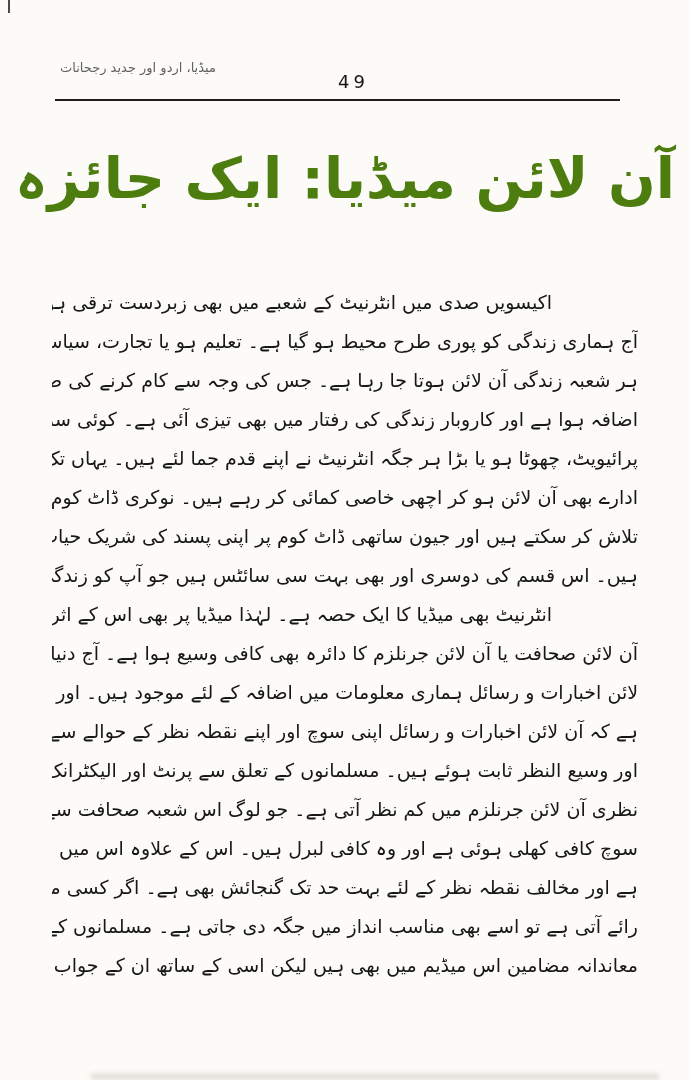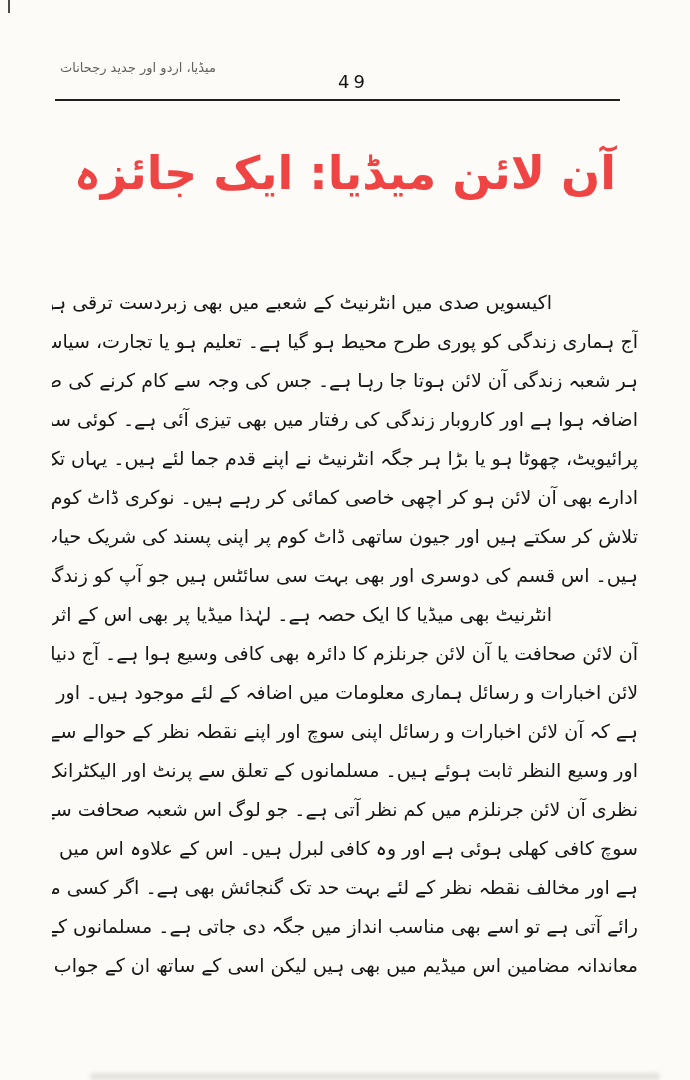--- a/index.html
+++ b/index.html
@@ -64,23 +64,23 @@
     margin: 0;
   }
   
   .article-title {
     position: absolute;
     top: 146px; left: 0;
     width: 100%;
     margin: 0;
     direction: rtl;
     text-align: center;
-    font-size: 46px;
+    font-size: 56px;
     font-weight: bold;
-    color: #ef4444;
+    color: #4d7c0f;
     font-family: "DejaVu Sans", sans-serif;
   }
   
   .body-text {
     position: absolute;
     top: 283px; left: 52px;
     width: 586px;
     direction: rtl;
   }
   .para { margin: 0; }

